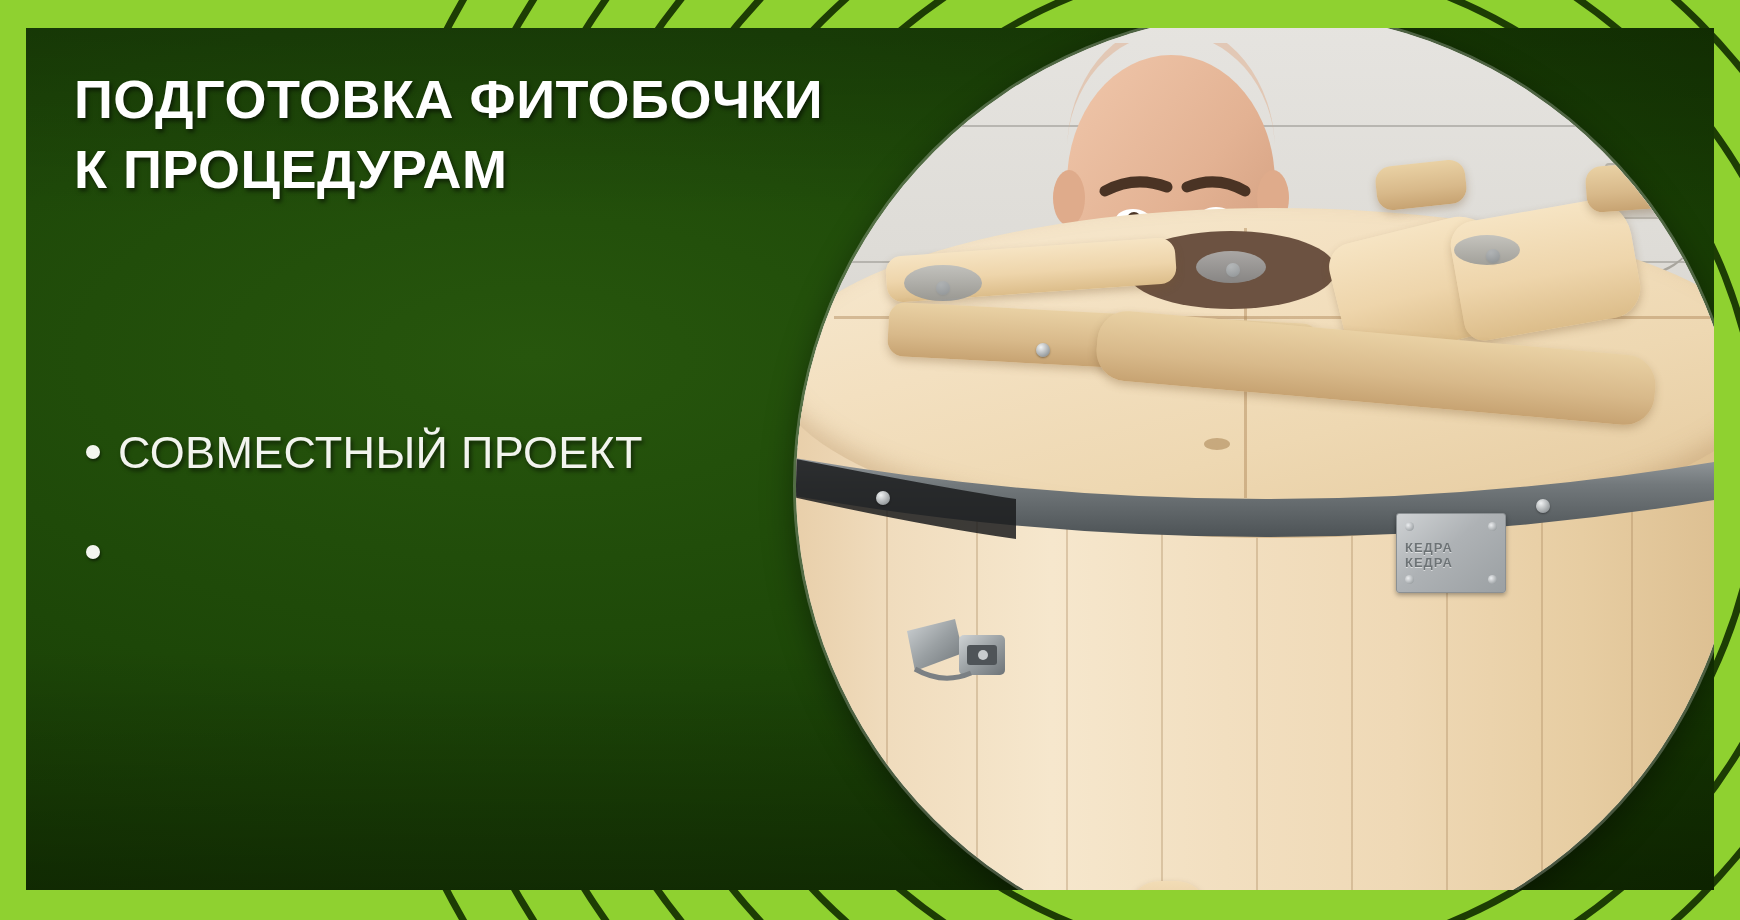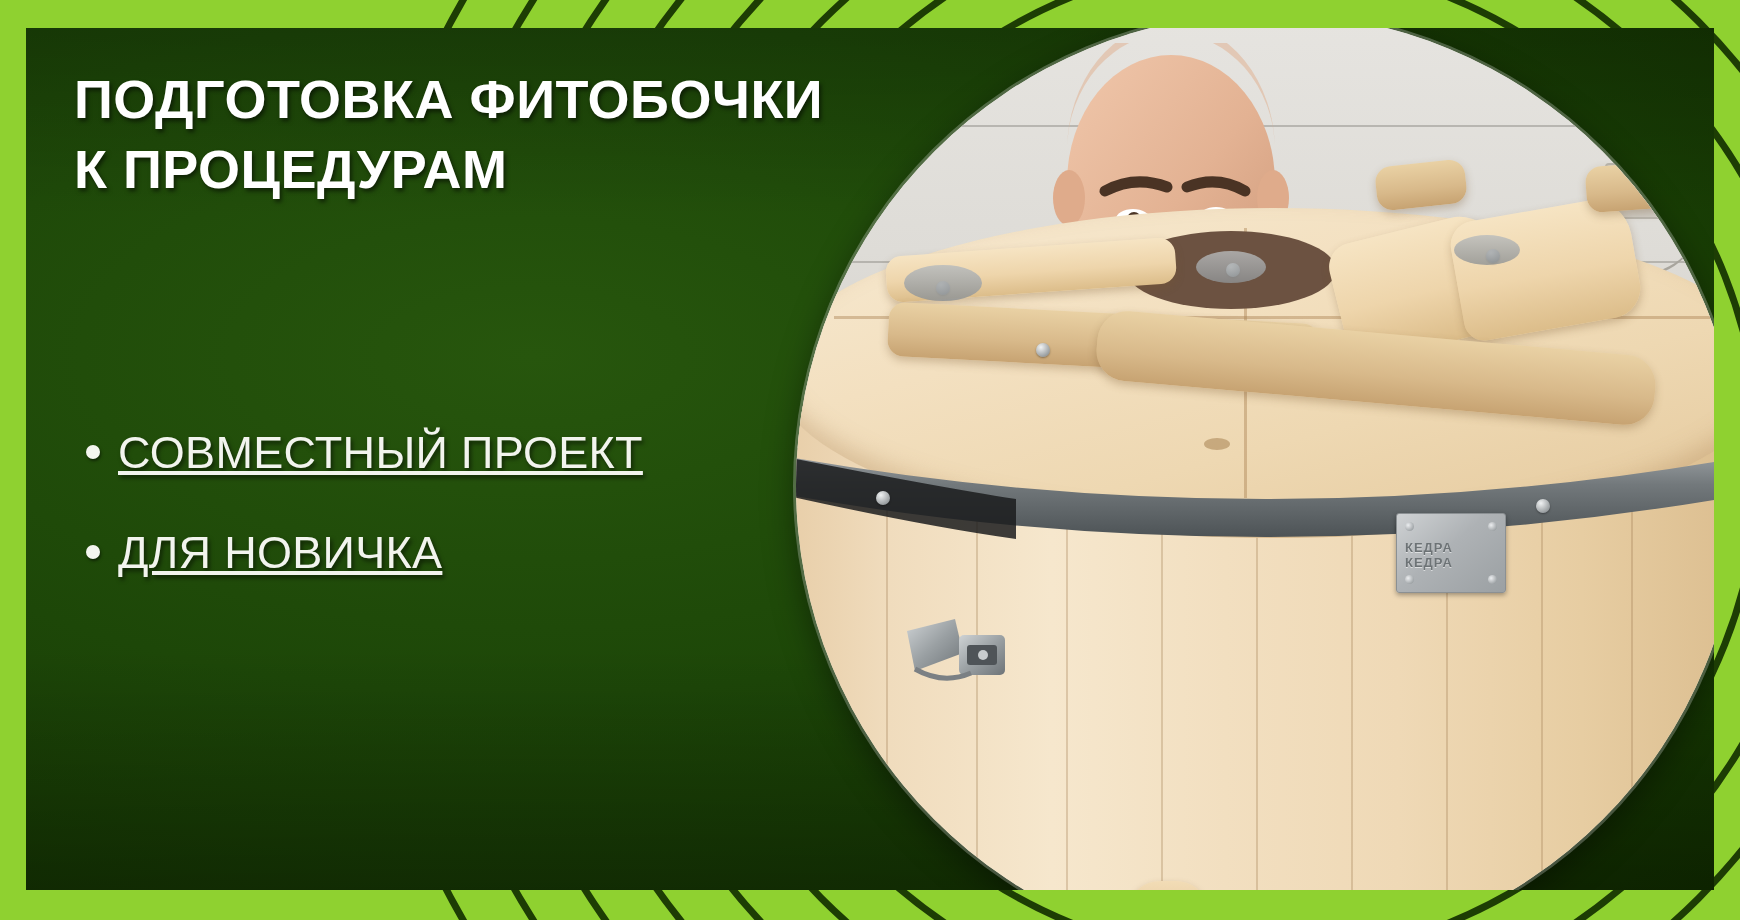--- a/index.html
+++ b/index.html
@@ -75,21 +75,21 @@
     box-shadow:1px 2px 3px rgba(0,0,0,.5);
   }
   .bullet-text{
     font-size:45px;
     line-height:1.33;
     font-weight:normal;
     letter-spacing:0.3px;
     text-shadow:2px 3px 4px rgba(0,0,0,.55);
     text-transform:uppercase;
   }
-  .bullet-text .bl-line{display:block;white-space:nowrap;text-decoration:underline;}
+  .bullet-text .bl-line{display:block;white-space:nowrap;}
 
   
   .photo-circle{
     position:absolute;
     left:770px;top:-15px;
     width:945px;height:945px;
     border-radius:50%;
     overflow:hidden;
     box-shadow:0 0 0 3px rgba(255,255,255,.25), 0 10px 34px rgba(0,0,0,.45);
   }
@@ -251,21 +251,20 @@
       <div class="bullet">
         <span class="bullet-dot"></span>
         <span class="bullet-text">
           <span class="bl-line">СОВМЕСТНЫЙ ПРОЕКТ</span>
         </span>
       </div>
 
       <div class="bullet">
         <span class="bullet-dot"></span>
         <span class="bullet-text">
-          <span class="bl-line">ДЛЯ НОВИЧКА</span>
         </span>
       </div>
 
     </div>
 
     <div class="photo-circle">
       <div class="photo-inner">
 
         <div class="wall"></div>
         <div class="wall-line" style="left:0;top:112px;width:100%;"></div>

